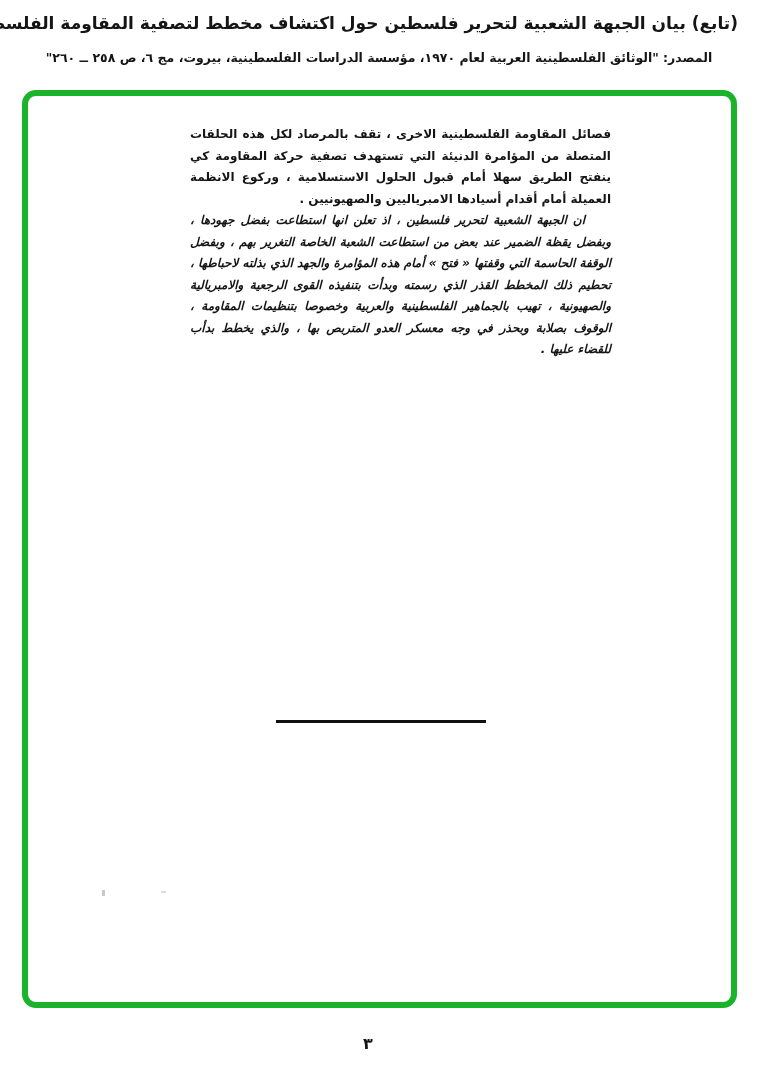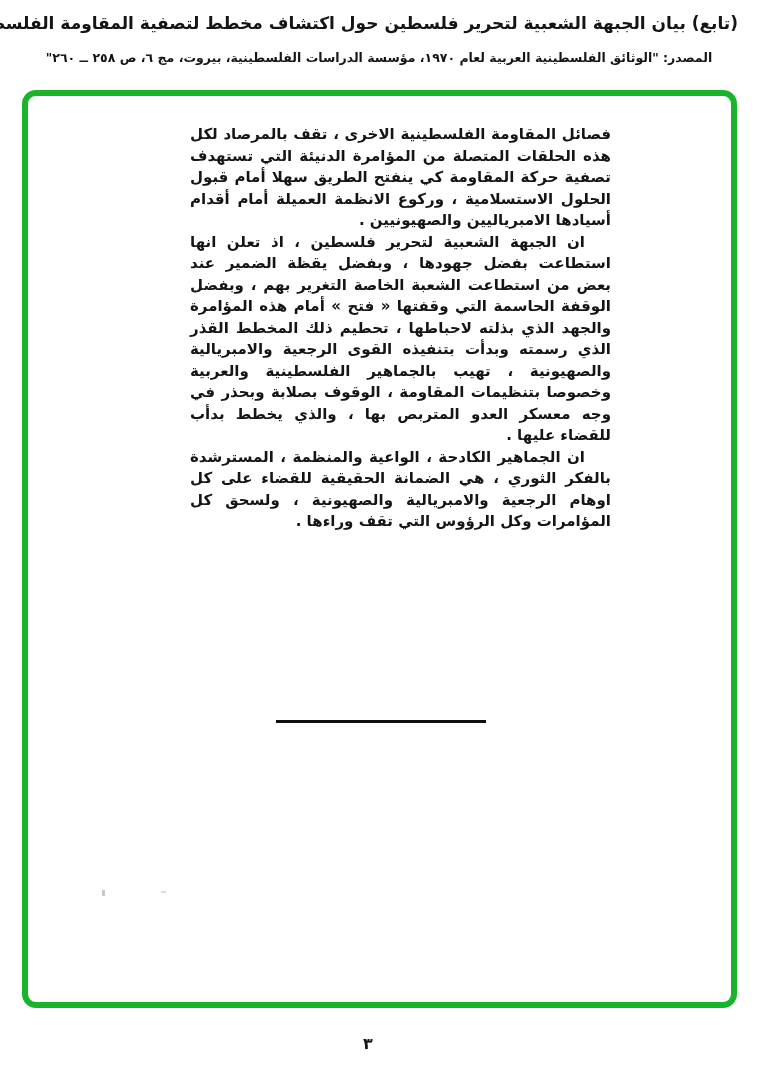--- a/index.html
+++ b/index.html
@@ -46,31 +46,32 @@
     border:6px solid var(--frame-green);
     border-radius:14px;
     background:transparent;
   }
   .body-text{
     position:absolute;
     top:124px;left:190px;
     width:421px;
     direction:rtl;
     text-align:justify;
-    font-size:15px;
+    font-size:12px;
     line-height:21.5px;
     font-weight:bold;
     color:var(--ink);
   }
   .body-text p{
     margin:0;
     text-align:justify;
   }
   .body-text p.indent{
     text-indent:26px;
+    font-style:italic;
   }
   .separator-rule{
     position:absolute;
     left:276px;top:720px;
     width:210px;height:3px;
     background:#101010;
   }
   .page-number{
     position:absolute;
     top:1034px;left:0;right:22px;
@@ -93,21 +94,20 @@
 
   <div class="header-title">(تابع) بيان الجبهة الشعبية لتحرير فلسطين حول اكتشاف مخطط لتصفية المقاومة الفلسطينية</div>
 
   <div class="header-source">المصدر: "الوثائق الفلسطينية العربية لعام ١٩٧٠، مؤسسة الدراسات الفلسطينية، بيروت، مج ٦، ص ٢٥٨ ــ ٢٦٠"</div>
 
   <div class="frame"></div>
 
   <div class="body-text">
     <p>فصائل المقاومة الفلسطينية الاخرى ، تقف بالمرصاد لكل هذه الحلقات المتصلة من المؤامرة الدنيئة التي تستهدف تصفية حركة المقاومة كي ينفتح الطريق سهلا أمام قبول الحلول الاستسلامية ، وركوع الانظمة العميلة أمام أقدام أسيادها الامبرياليين والصهيونيين .</p>
     <p class="indent">ان الجبهة الشعبية لتحرير فلسطين ، اذ تعلن انها استطاعت بفضل جهودها ، وبفضل يقظة الضمير عند بعض من استطاعت الشعبة الخاصة التغرير بهم ، وبفضل الوقفة الحاسمة التي وقفتها « فتح » أمام هذه المؤامرة والجهد الذي بذلته لاحباطها ، تحطيم ذلك المخطط القذر الذي رسمته وبدأت بتنفيذه القوى الرجعية والامبريالية والصهيونية ، تهيب بالجماهير الفلسطينية والعربية وخصوصا بتنظيمات المقاومة ، الوقوف بصلابة وبحذر في وجه معسكر العدو المتربص بها ، والذي يخطط بدأب للقضاء عليها .</p>
-    <p class="indent">ان الجماهير الكادحة ، الواعية والمنظمة ، المسترشدة بالفكر الثوري ، هي الضمانة الحقيقية للقضاء على كل اوهام الرجعية والامبريالية والصهيونية ، ولسحق كل المؤامرات وكل الرؤوس التي تقف وراءها .</p>
   </div>
 
   <div class="separator-rule"></div>
 
   <div class="speck speck-1"></div>
   <div class="speck speck-2"></div>
 
   <div class="page-number">٣</div>
 
 </div>

